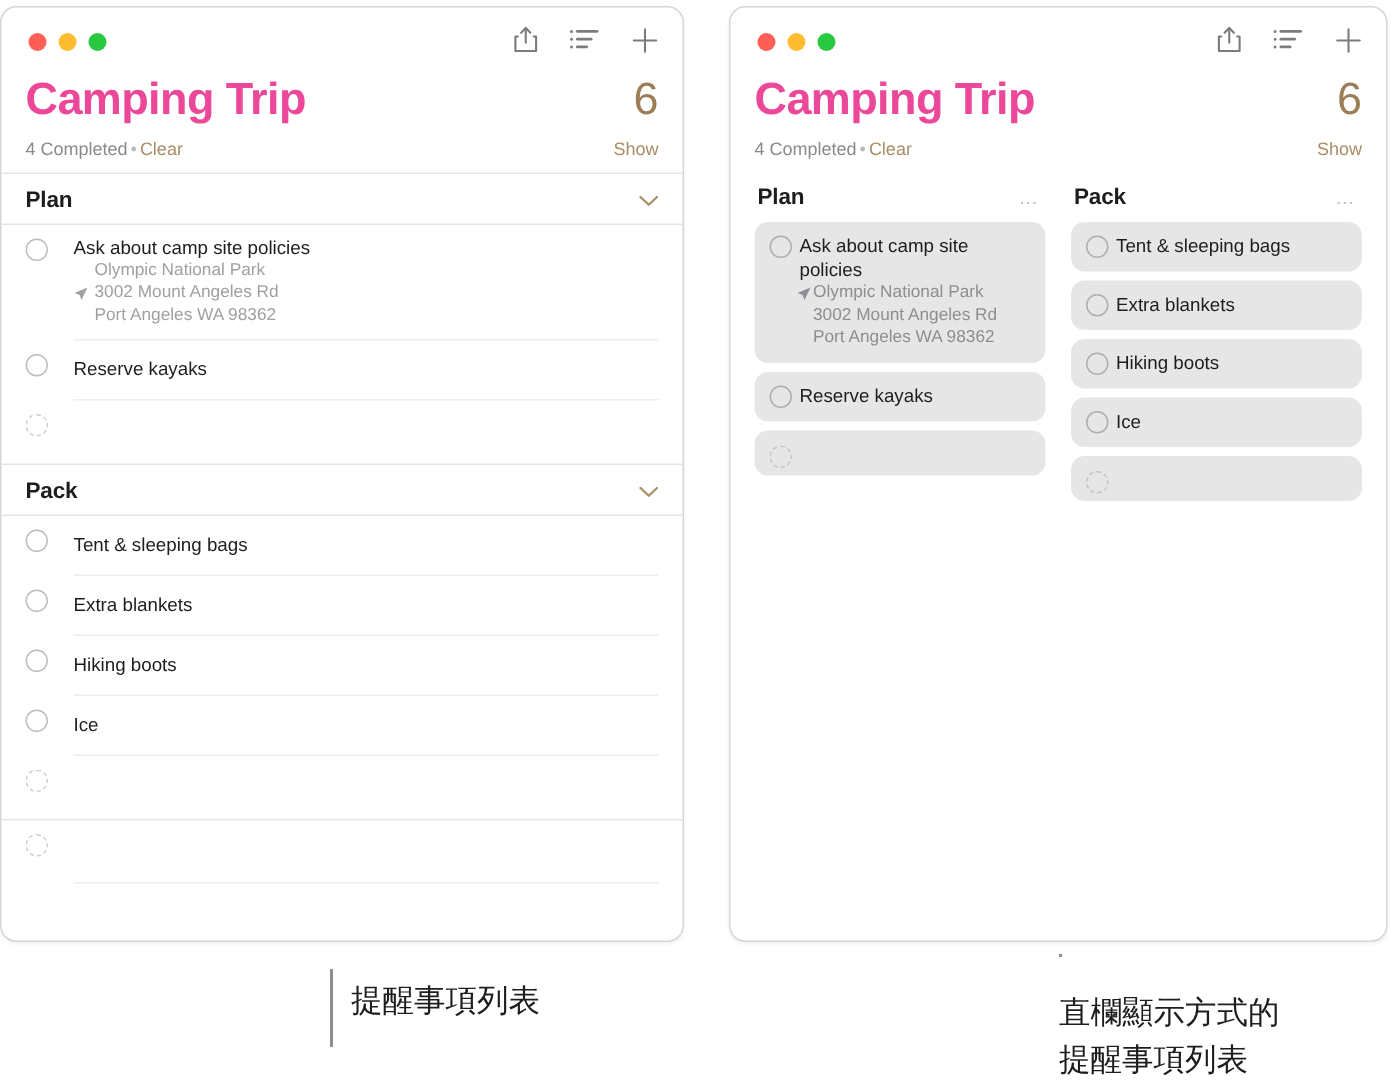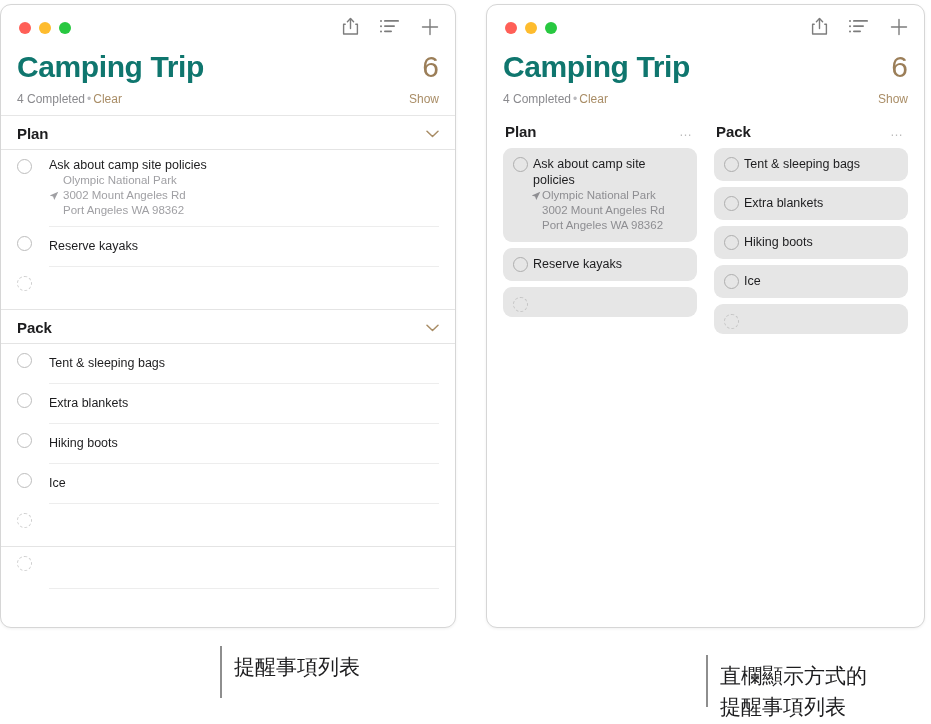--- a/index.html
+++ b/index.html
@@ -64,21 +64,21 @@
     padding: 0 16px;
   }
   .title-row {
     display: flex;
     align-items: baseline;
     justify-content: space-between;
   }
   .list-title {
     font-size: 30px;
     font-weight: bold;
-    color: #0f766e;
+    color: #ec4899;
     letter-spacing: -0.4px;
     line-height: 36px;
     margin: 0;
   }
   .list-count {
     font-size: 30px;
     font-weight: normal;
     color: #9b7e58;
     line-height: 36px;
   }
@@ -237,21 +237,21 @@
   .callout .cap-text {
     font-size: 21px;
     line-height: 31px;
     color: #1d1d1f;
     font-family: "DejaVu Sans", "Liberation Sans", sans-serif;
     white-space: nowrap;
   }
   #callout-list { left: 220px; top: 630px; height: 86px; }
   #callout-list .leader { height: 52px; margin-top: 16px; }
   #callout-list .cap-text { padding-top: 22px; }
-  #callout-col { left: 706px; top: 639px; height: 86px; }
+  #callout-col { left: 706px; top: 620px; height: 86px; flex-direction: column; }
   #callout-col .leader { height: 52px; margin-top: 16px; }
   #callout-col .cap-text { padding-top: 22px; }
 </style>
 </head>
 <body>
 
 <div class="window" id="window-list">
 
   <div class="titlebar">
     <div class="traffic">

